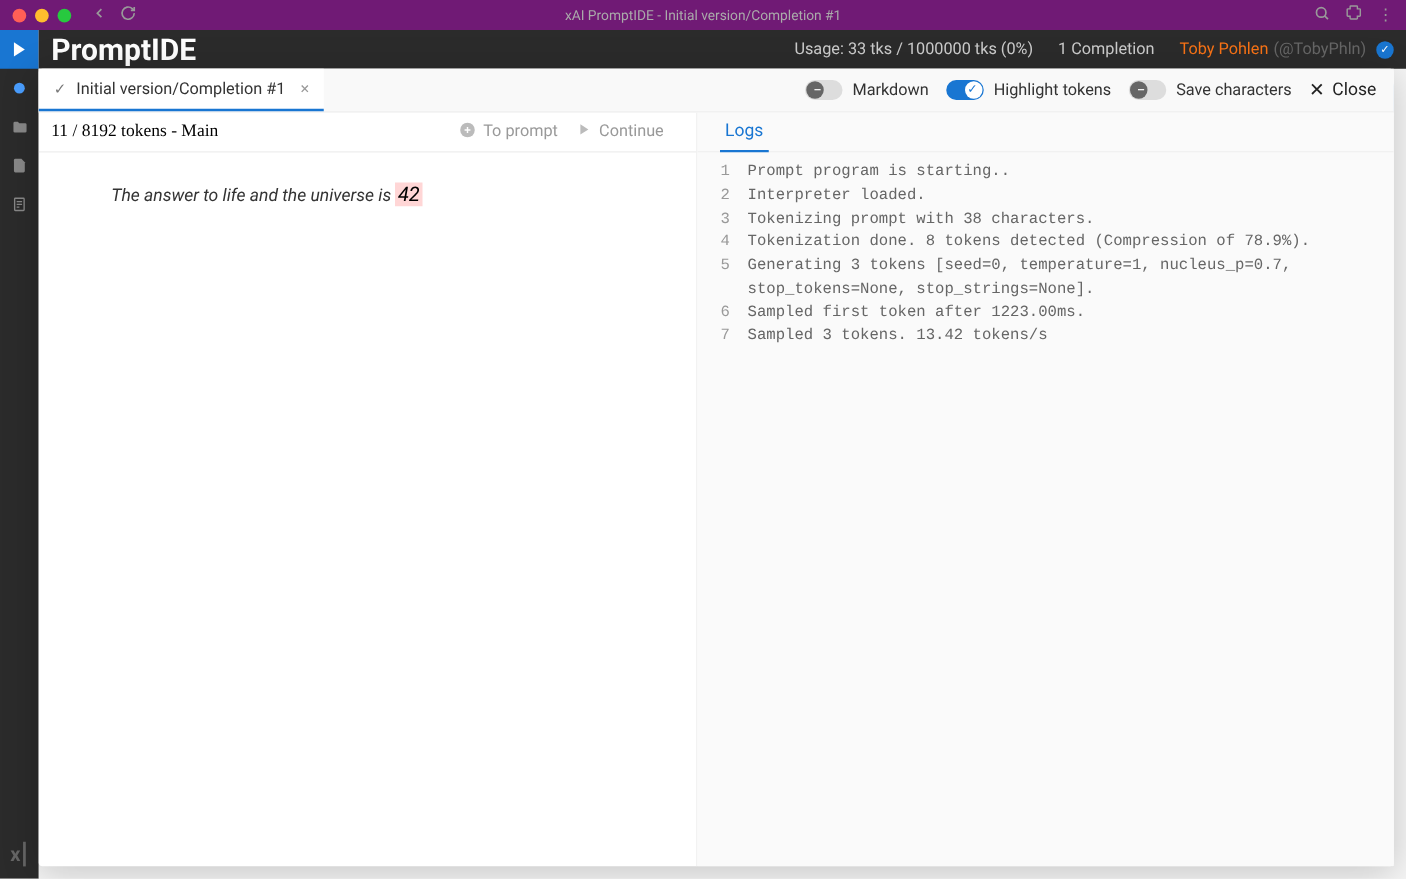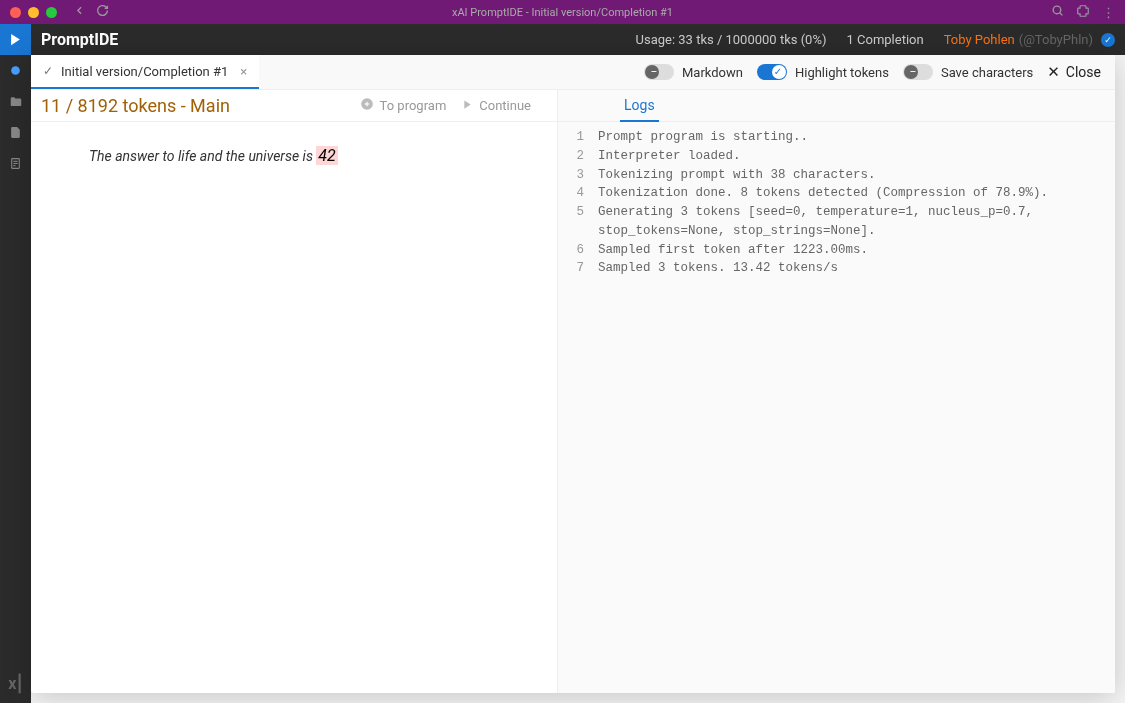--- a/index.html
+++ b/index.html
@@ -65,21 +65,21 @@
       position: relative;
       background: #f5f5f5;
     }
     .header-bar {
       height: 31px;
       background: #2b2b2b;
       display: flex;
       align-items: center;
       padding: 0 10px;
     }
-    .app-title { color: #fff; font-size: 16px; font-weight: 700; }
+    .app-title { color: #fff; font-size: 24px; font-weight: 700; }
     .header-spacer { flex: 1; }
     .usage { color: #ccc; font-size: 13px; margin-right: 20px; }
     .completion-count { color: #ccc; font-size: 13px; margin-right: 20px; }
     .user-name { color: #f97316; font-size: 13px; margin-right: 4px; }
     .user-handle { color: #666; font-size: 13px; margin-right: 8px; }
     .user-badge { width: 14px; height: 14px; background: #1976d2; border-radius: 50%; display: inline-flex; align-items: center; justify-content: center; color: #fff; font-size: 9px;}
     .run-btn-bg { position: absolute; top: 41px; right: 10px; background: #1976d2; color: white; padding: 6px 12px; border-radius: 4px; font-size: 13px; z-index: 1;}
 
     .modal {
       position: absolute;
@@ -126,40 +126,40 @@
     .close-btn { display: flex; align-items: center; gap: 6px; margin-right: 14px; cursor: pointer; font-size: 14px; color: #222;}
     .close-x { font-size: 15px; color: #222; }
 
     .sub-header {
       height: 32px;
       display: flex;
       align-items: center;
       padding: 0 10px;
       border-bottom: 1px solid #eee;
     }
-    .token-info { color: #a16207; font-size: 18px; }
+    .token-info { color: #000000; font-size: 14px; font-family: Liberation Serif, serif; }
     .sub-spacer { flex: 1; }
     .action-btn { display: flex; align-items: center; gap: 6px; color: #999; font-size: 13px; margin-right: 16px; cursor: pointer;}
     .action-icon { font-size: 13px; }
 
     .modal-body {
       flex: 1;
       display: flex;
       overflow: hidden;
     }
     .left-panel {
       width: 527px;
       padding: 24px 14px;
       border-right: 1px solid #eee;
     }
     .prompt-text { font-style: italic; color: #333; font-size: 14px; }
     .highlight-42 { background: #ffd6d6; padding: 0 2px; font-style: italic;}
     .right-panel { flex: 1; display: flex; flex-direction: column; background: #fafafa;}
     .logs-tabs-wrapper { border-bottom: 1px solid #eee; }
-    .log-tab { font-size: 14px; padding: 7px 4px; cursor: pointer; color: #333; margin-left: 44px; }
+    .log-tab { font-size: 14px; padding: 7px 4px; cursor: pointer; color: #333; }
     .log-tab.active { color: #1976d2; border-bottom: 2px solid #1976d2; }
     .log-content {
       flex: 1;
       font-family: "SF Mono", Consolas, "Courier New", monospace;
       font-size: 12.5px;
       padding: 6px 0;
       color: #555;
       line-height: 1.5;
       background: #fafafa;
       overflow: auto;
@@ -292,21 +292,21 @@
             <span class="token-info">11 / 8192 tokens - Main</span>
             <div class="sub-spacer"></div>
             <div class="action-btn">
               <span class="action-icon">
                 <svg width="14" height="14" viewBox="0 0 24 24" fill="#bbb">
                     <circle cx="12" cy="12" r="10"></circle>
                     <line x1="12" y1="8" x2="12" y2="16" stroke="#fff" stroke-width="2"></line>
                     <line x1="8" y1="12" x2="16" y2="12" stroke="#fff" stroke-width="2"></line>
                   </svg>
               </span>
-              <span>To program</span>
+              <span>To prompt</span>
             </div>
             <div class="action-btn">
               <span class="action-icon">
                 <svg width="11" height="11" viewBox="0 0 24 24" fill="#bbb">
                     <polygon points="5,3 19,12 5,21"></polygon>
                   </svg>
               </span>
               <span>Continue</span>
             </div>
           </div>

